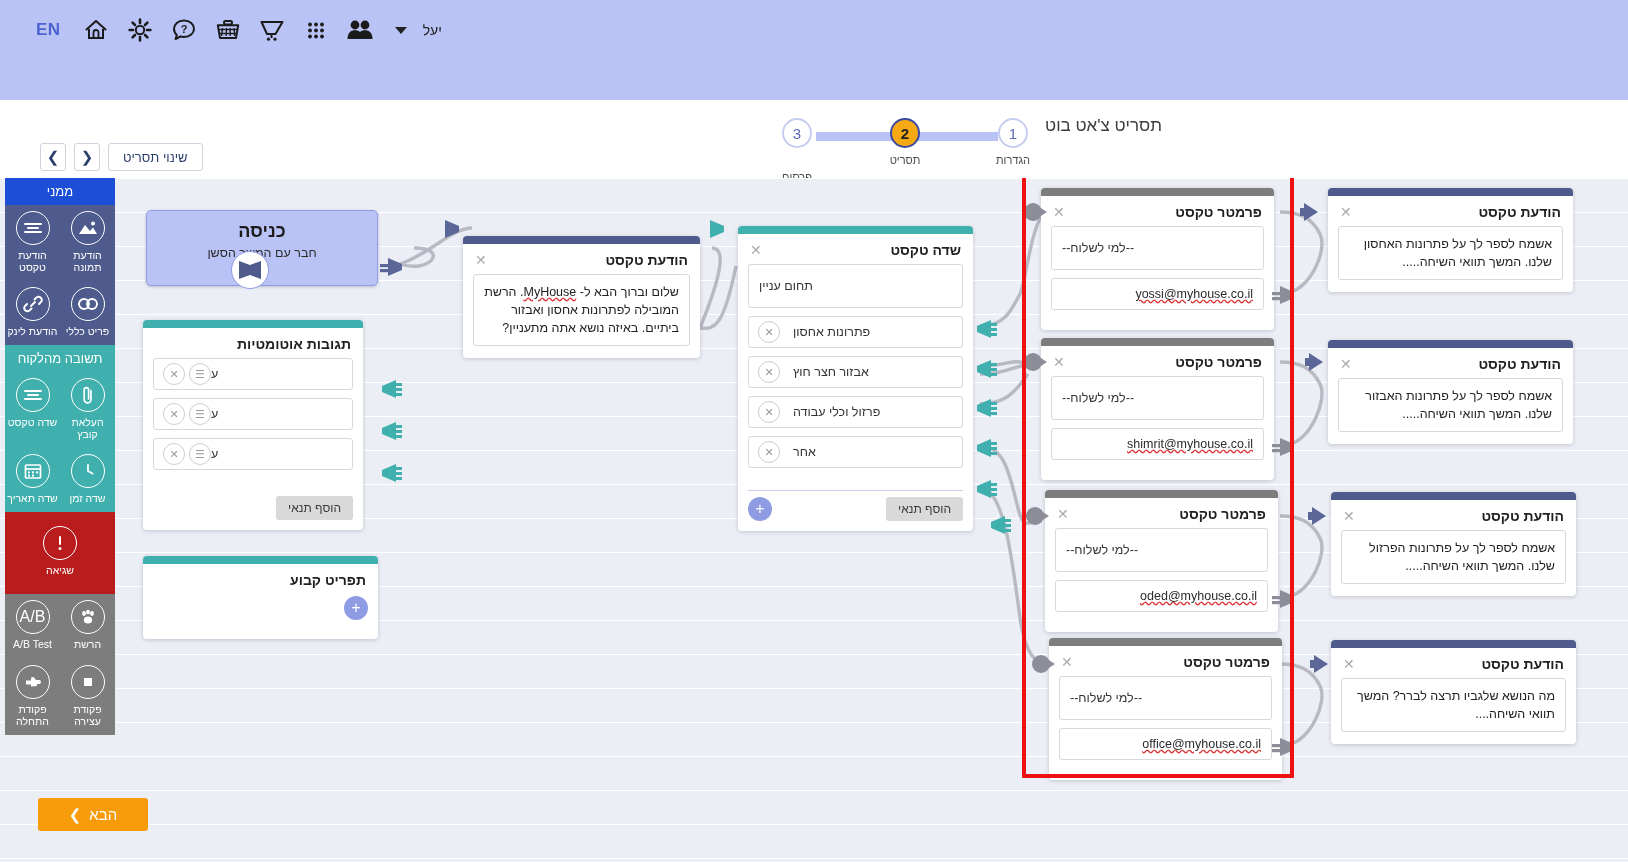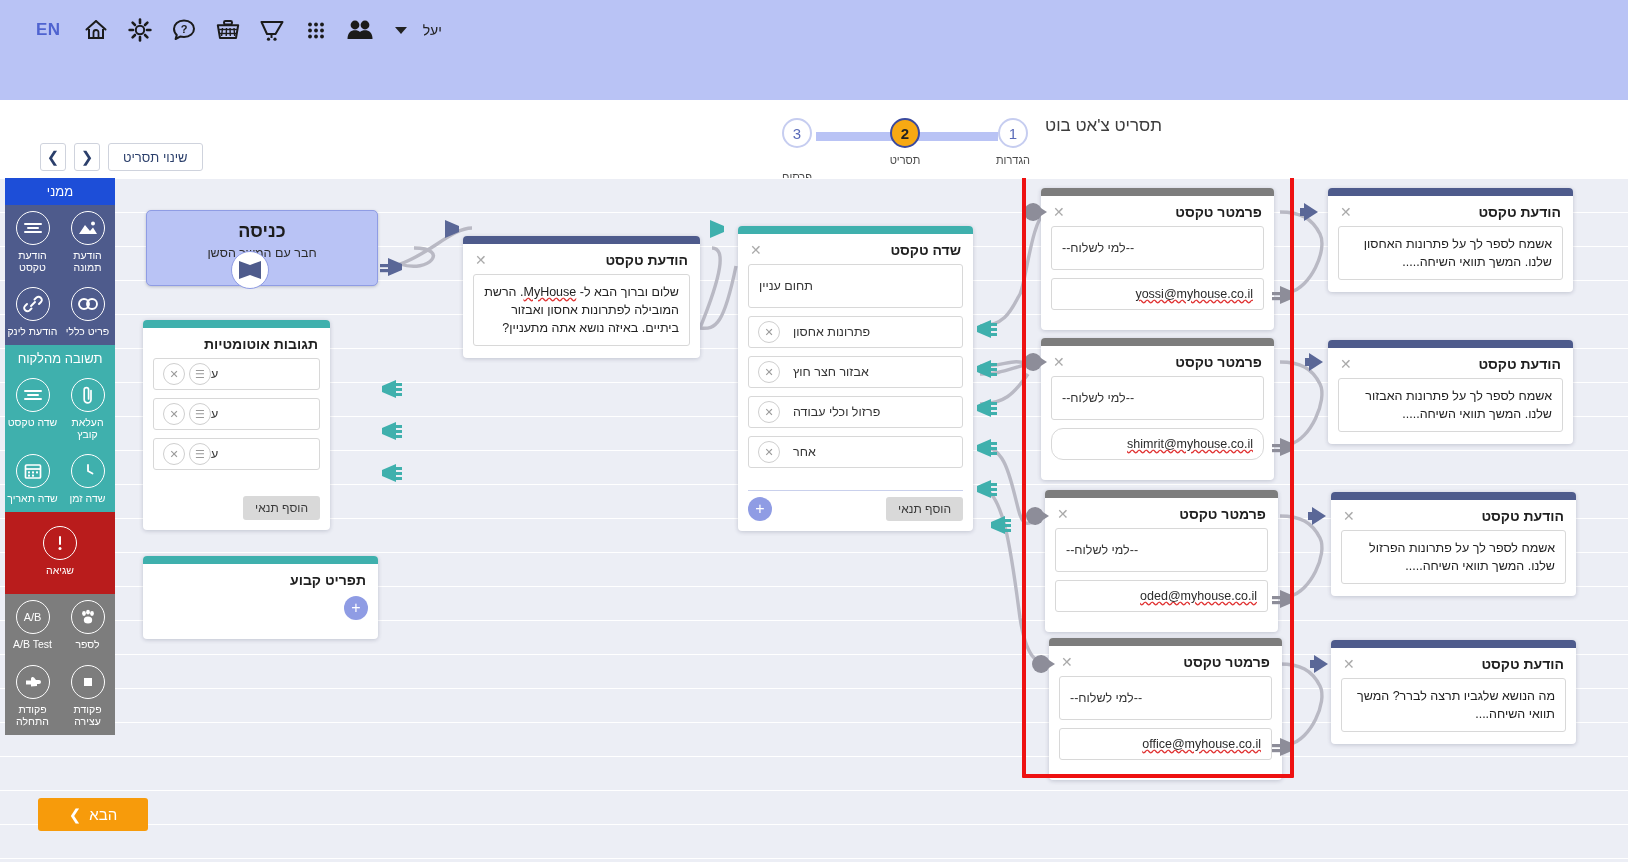--- a/index.html
+++ b/index.html
@@ -500,21 +500,21 @@
       <div class="entry-plug">
         <svg width="30" height="22" viewBox="0 0 30 22">
             <g fill="#4e5b8c">
               <path d="M4 2 L15 6 L15 16 L4 20 Z"></path>
               <path d="M26 2 L15 6 L15 16 L26 20 Z"></path>
             </g>
           </svg>
       </div>
     </div>
 
-    <div class="node" style="left:143px; top:142px; width:187px;">
+    <div class="node" style="left:143px; top:142px; width:220px;">
       <div class="node-bar bar-teal"></div>
       <div class="node-head">
         <div class="node-title">תגובות אוטומטיות</div>
       </div>
       <div class="node-body">
         <div class="opt-row">
           <div class="field">ערך</div>
           <div class="mini-btn mini-x">✕</div>
           <div class="mini-btn mini-lines">☰</div>
         </div>
@@ -602,21 +602,21 @@
     </div>
 
     <div class="node" style="left:1041px; top:160px; width:233px;">
       <div class="node-bar bar-gray"></div>
       <div class="node-head">
         <div class="node-title">פרמטר טקסט</div>
         <div class="node-x">✕</div>
       </div>
       <div class="node-body">
         <div class="field tall">--למי לשלוח--</div>
-        <div class="field" style="justify-content:flex-start;border-radius:12px;">
+        <div class="field" style="justify-content:flex-start;">
             <span class="email">shimrit@myhouse.co.il</span>
           </div>
       </div>
     </div>
 
     <div class="node" style="left:1045px; top:312px; width:233px;">
       <div class="node-bar bar-gray"></div>
       <div class="node-head">
         <div class="node-title">פרמטר טקסט</div>
         <div class="node-x">✕</div>
@@ -804,36 +804,36 @@
             </div>
             <div class="pal-label">שגיאה</div>
           </div>
         </div>
       </div>
 
       <div class="sec-gray">
         <div class="pal-grid">
           <div class="pal-item">
             <div class="pal-circle">
-              <span style="font-size:11px; color:#fff;">A/B</span>
+              <span style="font-size:16px; color:#fff;">A/B</span>
             </div>
             <div class="pal-label">A/B Test</div>
           </div>
           <div class="pal-item">
             <div class="pal-circle">
               <svg width="18" height="18" viewBox="0 0 18 18">
                   <g fill="#fff">
                     <ellipse cx="5" cy="5.5" rx="1.9" ry="2.4"></ellipse>
                     <ellipse cx="9" cy="4.2" rx="1.9" ry="2.4"></ellipse>
                     <ellipse cx="13" cy="5.5" rx="1.9" ry="2.4"></ellipse>
                     <ellipse cx="9" cy="12" rx="4.2" ry="3.6"></ellipse>
                   </g>
                 </svg>
             </div>
-            <div class="pal-label">לספר</div>
+            <div class="pal-label">הרשת</div>
           </div>
           <div class="pal-item">
             <div class="pal-circle">
               <svg width="18" height="18" viewBox="0 0 18 18">
                   <g fill="#fff">
                     <path d="M2 7.5 L7 7.5 L7 11.5 L2 11.5 Z"></path>
                     <path d="M7 5.5 C7 4 9 3.5 10 4.5 L12 7 L15 7 A2 2 0 0 1 15 11 L13 11 L13 13 L7 13.5 Z"></path>
                   </g>
                 </svg>
             </div>

